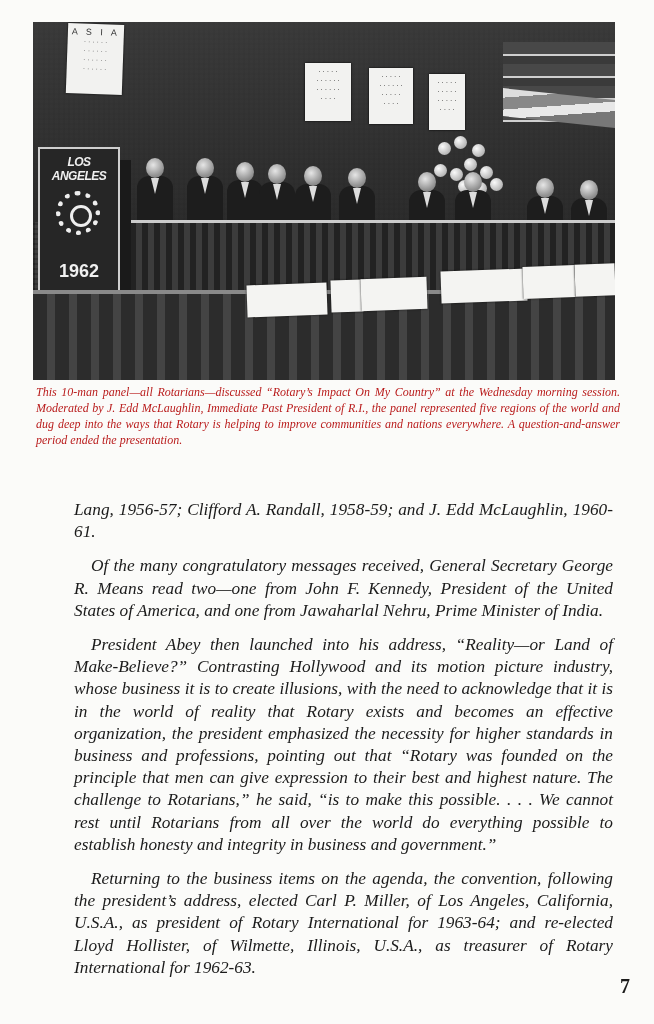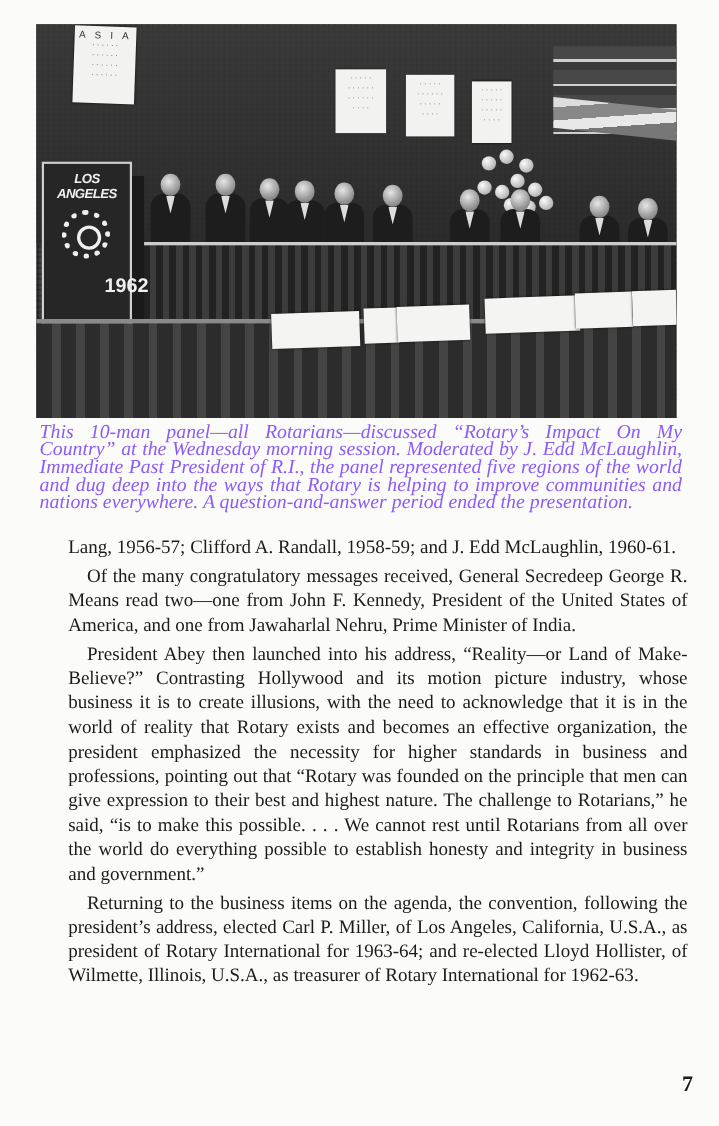--- a/index.html
+++ b/index.html
@@ -29,25 +29,25 @@
   .photo .person { position:absolute; top:136px; width:24px; height:60px; }
   .photo .person .head { position:absolute; left:3px; top:0; width:18px; height:20px; border-radius:50%; background: radial-gradient(circle at 40% 35%, #e6e6e6, #8a8a8a 70%); }
   .photo .person .body { position:absolute; left:-6px; top:18px; width:36px; height:44px; border-radius:12px 12px 0 0; background: #1d1d1d; }
   .photo .person .shirt { position:absolute; left:8px; top:20px; width:8px; height:16px; background:#ddd; clip-path: polygon(0 0,100% 0,50% 100%); }
   .photo .flowers { position:absolute; left:395px; top:102px; width:80px; height:80px; }
   .photo .flower { position:absolute; width:13px; height:13px; border-radius:50%; background: radial-gradient(circle at 35% 35%, #fafafa, #999); }
   .photo .podium { position:absolute; left:84px; top:138px; width:14px; height:170px; background:#1a1a1a; }
 
   .caption {
     position: absolute; left: 36px; top: 384px; width: 584px;
-    font-style: italic; font-size: 18px; line-height: 16px; text-align: justify;
-    text-align-last: left; color:#8b5cf6;
+    font-style: italic; font-size: 12px; line-height: 16px; text-align: justify;
+    text-align-last: left; color:#b91c1c;
   }
   .body-text { position: absolute; left: 62px; top: 487px; width: 563px; font-size: 17.3px; line-height: 22.2px; }
-  .body-text p { margin: 0; text-align: justify; text-indent: 17px; }
+  .body-text p { margin: 12px; text-align: justify; text-indent: 17px; font-style: italic; }
   .body-text p.first { text-indent: 0; }
   .body-text p + p { margin-top: 4px; }
   .page-number { position: absolute; right: 24px; top: 975px; font-size: 20px; font-weight: bold; }
 </style>
 </head>
 <body>
 
 <div class="photo" title="Panel of ten Rotarians seated at a long table on stage">
   <div class="wall"></div>
   <div class="balcony"></div>
@@ -142,34 +142,34 @@
       <div class="head"></div>
       <div class="shirt"></div>
     </div>
 
   <div class="table"></div>
   <div class="podium"></div>
 
   <div class="banner">
     <div class="banner-text" style="top:6px;font-size:12px;letter-spacing:-0.5px;font-style:italic;">LOS ANGELES</div>
     <div class="wheel"></div>
-    <div class="banner-text" style="top:100px;font-size:18px;padding-left:36px;">1962</div>
+    <div class="banner-text" style="top:112px;font-size:18px;">1962</div>
   </div>
 
   <div class="stage"></div>
   <div class="nameplate" style="left:214px;top:262px;width:80px;"></div>
   <div class="nameplate" style="left:298px;top:258px;width:32px;"></div>
   <div class="nameplate" style="left:328px;top:256px;width:66px;"></div>
   <div class="nameplate" style="left:408px;top:248px;width:86px;"></div>
   <div class="nameplate" style="left:490px;top:244px;width:52px;"></div>
   <div class="nameplate" style="left:542px;top:242px;width:40px;"></div>
 </div>
 
 <div class="caption">This 10-man panel—all Rotarians—discussed “Rotary’s Impact On My Country” at the Wednesday morning session. Moderated by J. Edd McLaughlin, Immediate Past President of R.I., the panel represented five regions of the world and dug deep into the ways that Rotary is helping to improve communities and nations everywhere. A question-and-answer period ended the presentation.</div>
 
 <div class="body-text">
   <p class="first">Lang, 1956-57; Clifford A. Randall, 1958-59; and J. Edd McLaugh­lin, 1960-61.</p>
-  <p>Of the many congratulatory messages received, General Secre­deep George R. Means read two—one from John F. Kennedy, Presi­dent of the United States of America, and one from Jawaharlal Nehru, Prime Minister of India.</p>
+  <p>Of the many congratulatory messages received, General Secre­tary George R. Means read two—one from John F. Kennedy, Presi­dent of the United States of America, and one from Jawaharlal Nehru, Prime Minister of India.</p>
   <p>President Abey then launched into his address, “Reality—or Land of Make-Believe?” Contrasting Hollywood and its motion picture industry, whose business it is to create illusions, with the need to acknowledge that it is in the world of reality that Rotary exists and becomes an effective organization, the president emphasized the necessity for higher standards in business and professions, point­ing out that “Rotary was founded on the principle that men can give expression to their best and highest nature. The challenge to Rotarians,” he said, “is to make this possible. . . . We cannot rest until Rotarians from all over the world do everything possible to establish honesty and integrity in business and government.”</p>
   <p>Returning to the business items on the agenda, the convention, following the president’s address, elected Carl P. Miller, of Los Angeles, California, U.S.A., as president of Rotary International for 1963-64; and re-elected Lloyd Hollister, of Wilmette, Illinois, U.S.A., as treasurer of Rotary International for 1962-63.</p>
 </div>
 
 <div class="page-number">7</div>
 
 </body></html>

